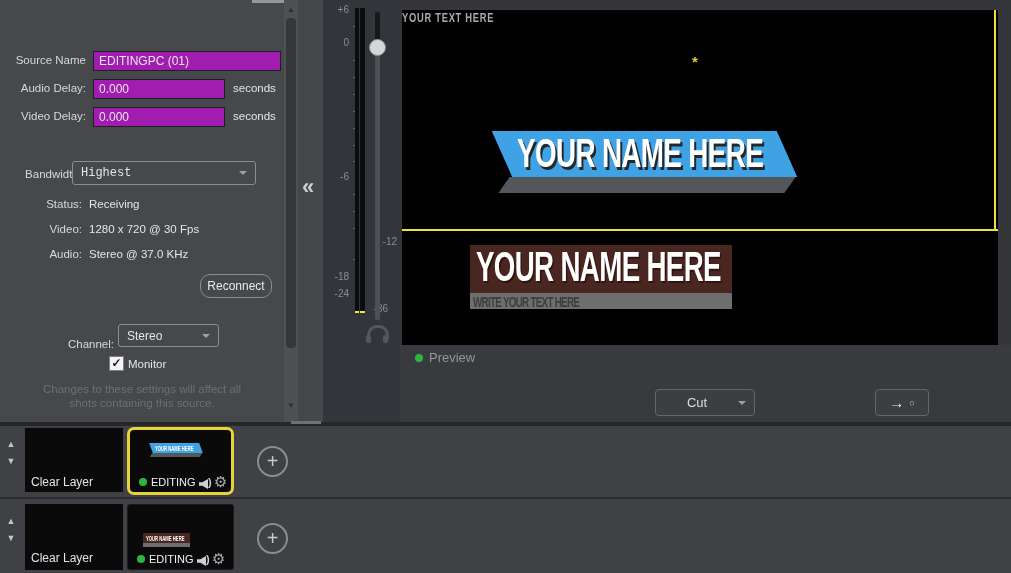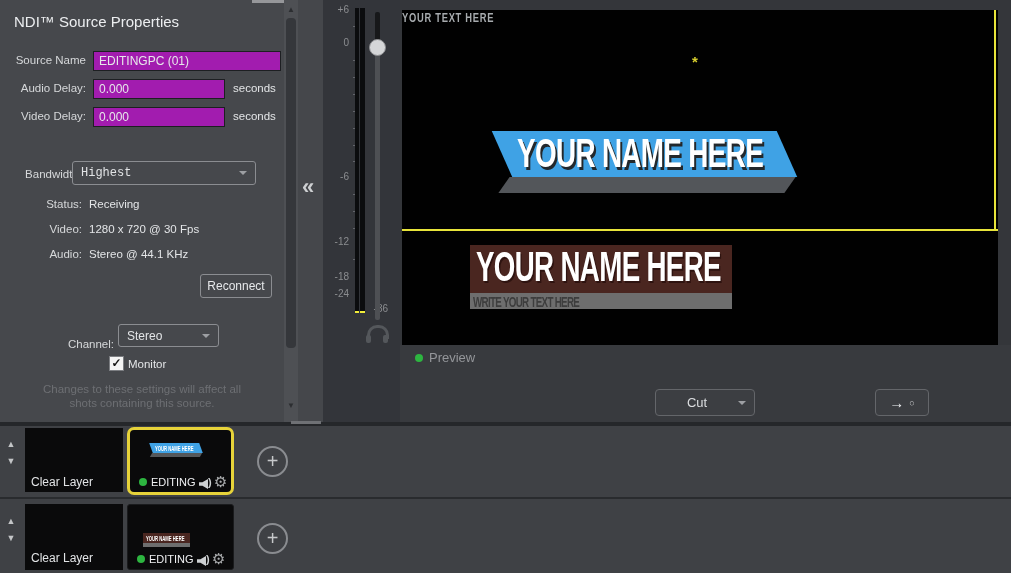--- a/index.html
+++ b/index.html
@@ -13,21 +13,21 @@
   .panel-title{left:14px;top:13px;font-size:15px;color:#eceef0;}
   .flabel{position:absolute;width:86px;text-align:right;font-size:11.5px;color:#d6d8da;}
   .fvalue{position:absolute;font-size:11.5px;color:#e3e5e7;}
   .tinput{position:absolute;background:#a21caf;border:1px solid #1d1f22;color:#e6e8ea;
           font-size:12px;font-family:"Liberation Sans",sans-serif;padding:1px 5px;height:16px;}
   .dropdown{position:absolute;border:1px solid #8b8d91;border-radius:3px;background:#46484c;
             display:flex;align-items:center;justify-content:space-between;padding:0 8px;}
   .dropdown .dd-text{font-size:12px;color:#e2e4e6;}
   .caret{width:0;height:0;border-left:4px solid transparent;border-right:4px solid transparent;
          border-top:4px solid #9d9fa3;}
-  .btn{position:absolute;border:1px solid #8b8d91;border-radius:3px;background:#46484c;
+  .btn{position:absolute;border:1px solid #8b8d91;border-radius:10px;background:#46484c;
        color:#e6e8ea;font-size:12px;display:flex;align-items:center;justify-content:center;}
   .cb{position:absolute;left:109px;top:356px;width:13px;height:13px;background:#f4f4f4;
       border:1px solid #7c7e82;color:#141414;font-size:12px;line-height:13px;text-align:center;
       font-weight:bold;}
   .note{position:absolute;left:2px;width:280px;text-align:center;font-size:11.5px;color:#6d6f73;}
 
   
   .scrollbar{left:284px;top:0;width:14px;height:422px;background:#4e5054;}
   .sb-arrow{position:absolute;left:2px;width:10px;text-align:center;font-size:8px;color:#2c2e31;}
   .sb-thumb{position:absolute;left:2px;top:18px;width:10px;height:330px;background:#35373b;border-radius:4px;}
@@ -107,21 +107,20 @@
   .plus-btn{position:absolute;width:31px;height:31px;border:2px solid #8a8c90;border-radius:50%;
             box-sizing:border-box;color:#c6c8ca;font-size:20px;line-height:26px;text-align:center;
             font-weight:normal;}
 </style>
 </head>
 <body>
 
 <div id="app">
 
   <div class="abs left-panel">
-    <div class="abs panel-title">NDI™ Source Properties</div>
 
     <div class="flabel" style="left:0;top:54px;">Source Name</div>
     <input class="tinput" style="left: 93px; top: 51px; width: 176px;" value="EDITINGPC (01)">
 
     <div class="flabel" style="left:0;top:82px;">Audio Delay:</div>
     <input class="tinput" style="left: 93px; top: 79px; width: 120px;" value="0.000">
     <div class="fvalue" style="left:233px;top:82px;">seconds</div>
 
     <div class="flabel" style="left:0;top:110px;">Video Delay:</div>
     <input class="tinput" style="left: 93px; top: 107px; width: 120px;" value="0.000">
@@ -133,21 +132,21 @@
       <span class="caret"></span>
     </div>
 
     <div class="flabel" style="left:-4px;top:198px;">Status:</div>
     <div class="fvalue" style="left:89px;top:198px;">Receiving</div>
 
     <div class="flabel" style="left:-4px;top:223px;">Video:</div>
     <div class="fvalue" style="left:89px;top:223px;">1280 x 720 @ 30 Fps</div>
 
     <div class="flabel" style="left:-4px;top:248px;">Audio:</div>
-    <div class="fvalue" style="left:89px;top:248px;">Stereo @ 44.1 KHz</div>
+    <div class="fvalue" style="left:89px;top:248px;">Stereo @ 37.0 KHz</div>
 
     <div class="btn" style="left:200px;top:274px;width:70px;height:22px;">
       <span>Reconnect</span>
     </div>
 
     <div class="flabel" style="left:28px;top:330px;margin-top:8px;">Channel:</div>
     <div class="dropdown" style="left:118px;top:324px;width:83px;height:21px;">
       <span class="dd-text">Stereo</span>
       <span class="caret"></span>
     </div>
@@ -169,21 +168,21 @@
   </div>
 
   <div class="abs collapse-strip">
     <div class="abs collapse-glyph" style="left:4px;top:174px;">«</div>
   </div>
 
   <div class="abs meter">
     <div class="mlabel" style="top:4px;">+6</div>
     <div class="mlabel" style="top:37px;">0</div>
     <div class="mlabel" style="top:171px;">-6</div>
-    <div class="mlabel" style="top:236px;">-12</div>
+    <div class="mlabel" style="top:236px;padding-left:48px;">-12</div>
     <div class="mlabel" style="top:271px;">-18</div>
     <div class="mlabel" style="top:288px;">-24</div>
     <div class="mlabel" style="top:303px;margin-left:39px;">-36</div>
 
     <div class="tick" style="top:26px;"></div>
       <div class="tick" style="top:60px;"></div>
     <div class="tick" style="top:77px;"></div>
       <div class="tick" style="top:94px;"></div>
     <div class="tick" style="top:111px;"></div>
       <div class="tick" style="top:128px;"></div>

